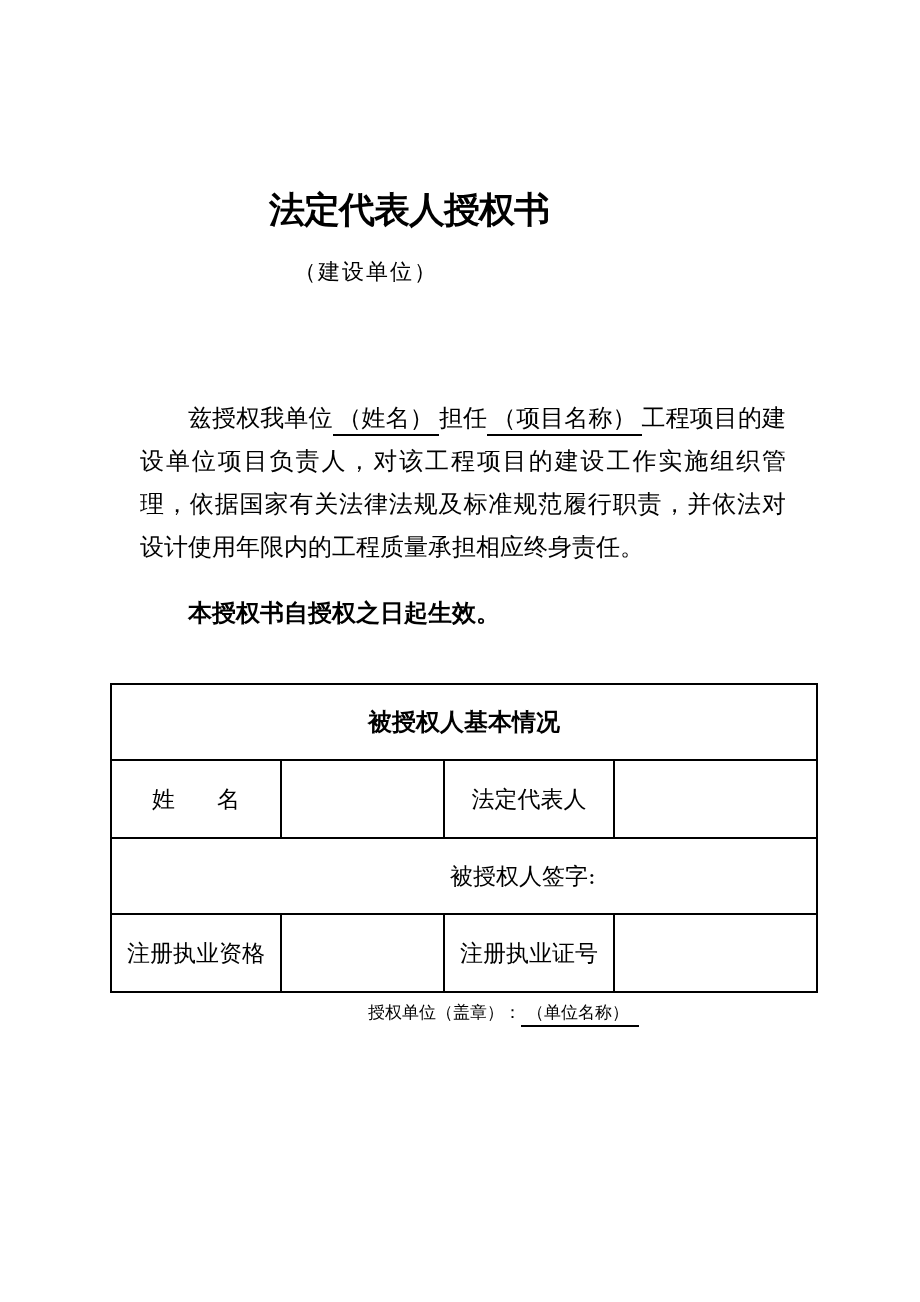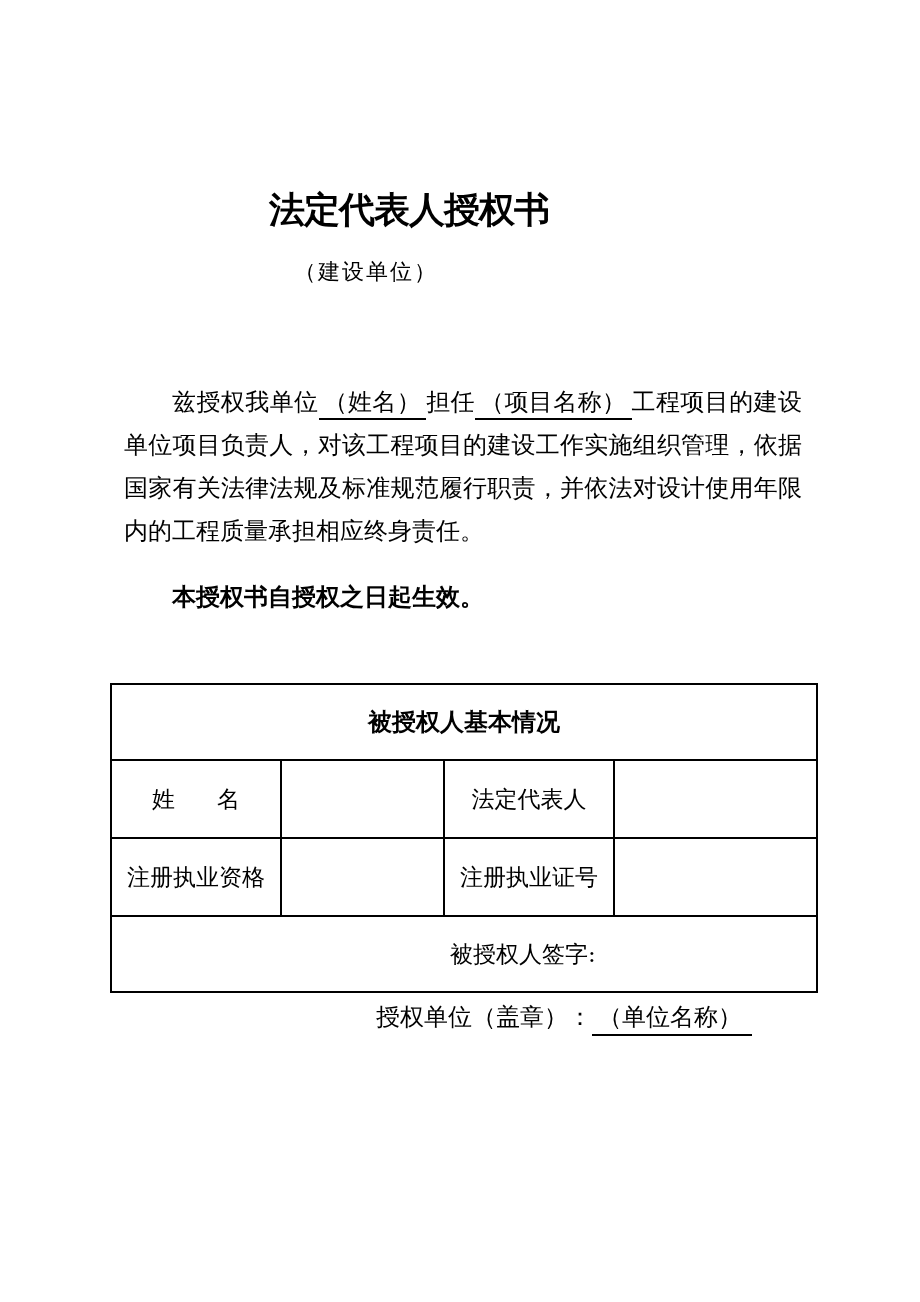--- a/index.html
+++ b/index.html
@@ -40,21 +40,21 @@
   .body-text {
     position: absolute;
     top: 381px;
     left: 124px;
     width: 678px;
     font-size: 24px;
     line-height: 43px;
     text-align: justify;
   }
   .body-text p {
-    margin: 0;
+    margin: 16px;
     text-indent: 2em;
   }
   .body-text p.second {
     margin-top: 22px;
     text-align: left;
     font-weight: bold;
   }
   .blank-underline {
     border-bottom: 2px solid #000;
     padding: 0 5px 2px 5px;
@@ -87,23 +87,22 @@
     gap: 42px;
   }
   .info-table td.signature-cell {
     height: 58px;
     text-align: left;
     padding-left: 338px;
   }
   .footer-line {
     position: absolute;
     left: 368px;
-    font-size: 24px;
+    font-size: 17px;
     white-space: nowrap;
-    margin-left: 8px;
   }
   .footer-line.stamp { top: 1001px; }
   .footer-line.sign  { top: 1120px; }
   .stamp-blank {
     border-bottom: 2px solid #000;
     padding: 0 10px 3px 6px;
   }
 </style>
 </head>
 <body>
@@ -135,27 +134,27 @@
           <div class="name-label-flex">
             <span>姓</span>
             <span>名</span>
           </div>
         </td>
         <td class="row-cell"></td>
         <td class="row-cell">法定代表人</td>
         <td class="row-cell"></td>
       </tr>
       <tr>
+        <td class="signature-cell" colspan="4">被授权人签字:</td>
+      </tr>
+      <tr>
         <td class="row-cell">注册执业资格</td>
         <td class="row-cell"></td>
         <td class="row-cell">注册执业证号</td>
         <td class="row-cell"></td>
-      </tr>
-      <tr>
-        <td class="signature-cell" colspan="4">被授权人签字:</td>
       </tr>
     </tbody>
   </table>
 
   <div class="footer-line stamp">
     <span>授权单位（盖章）：</span><span class="stamp-blank">（单位名称）</span>
   </div>
 
 
 </div>

